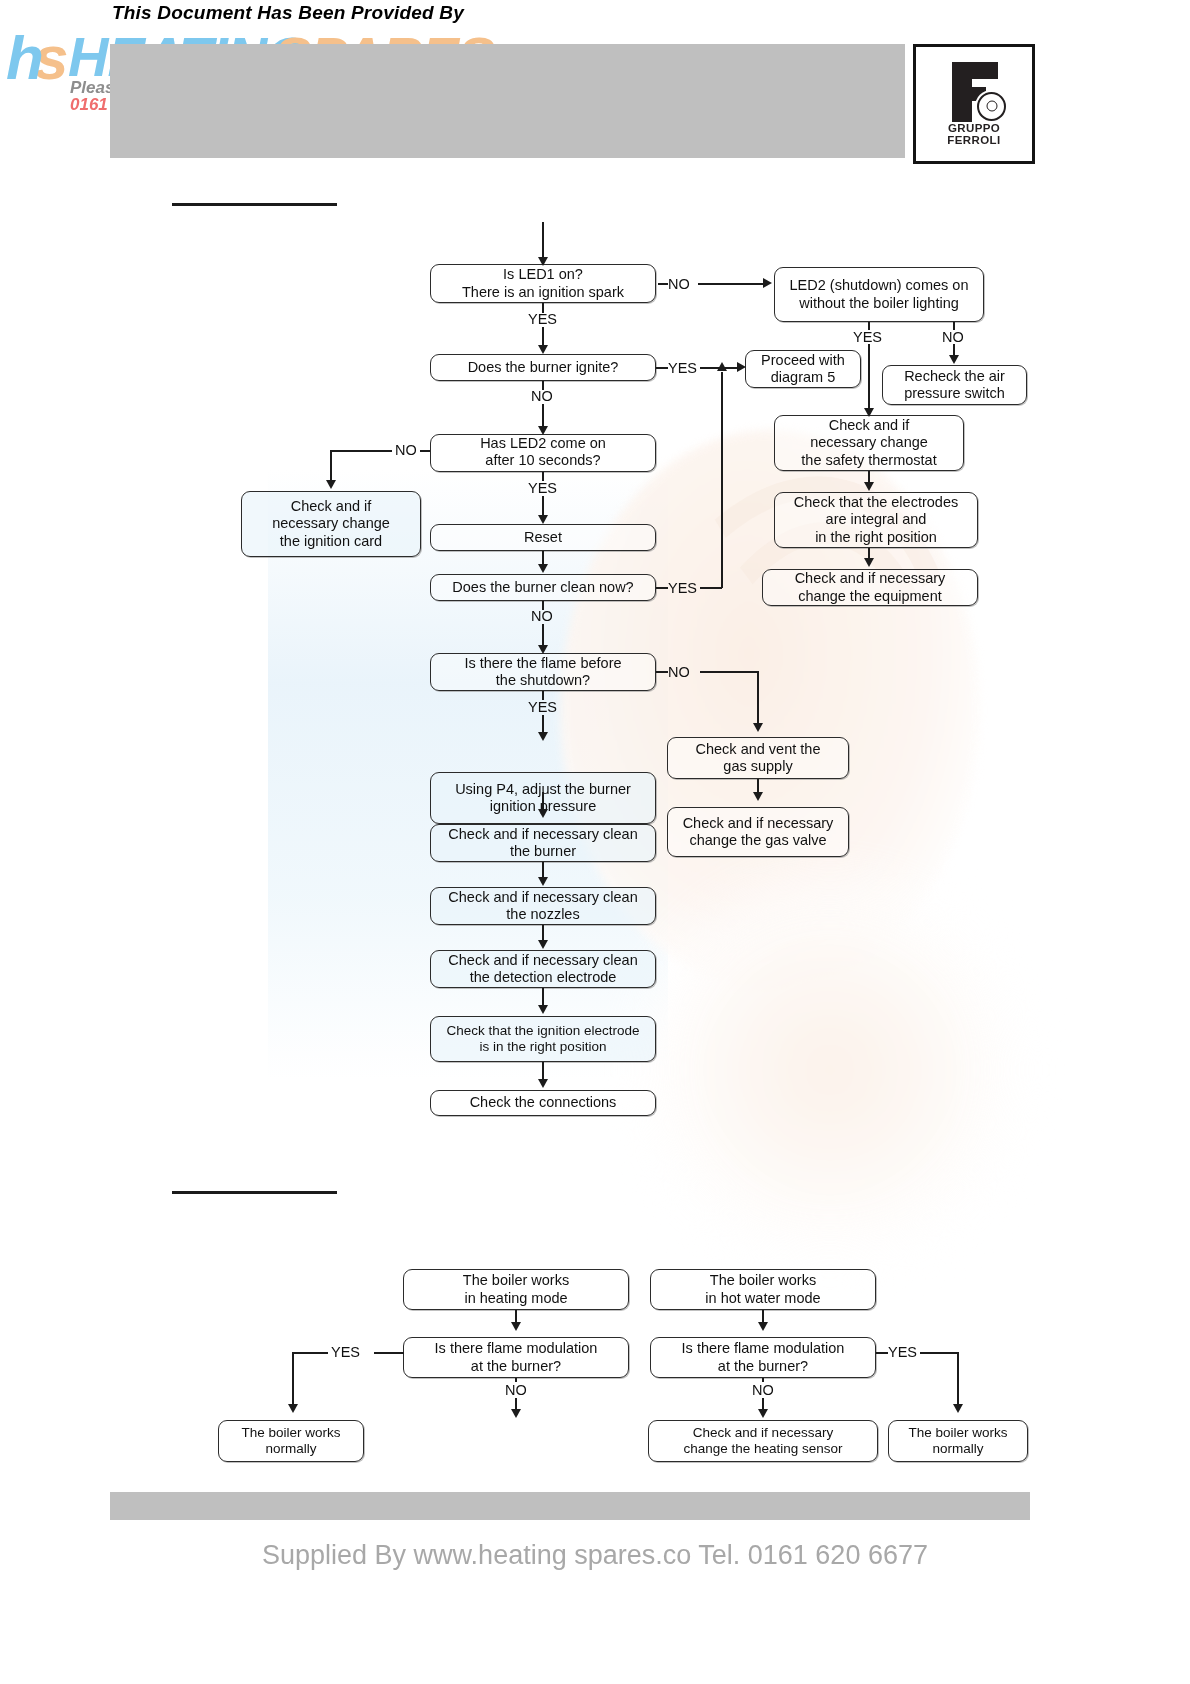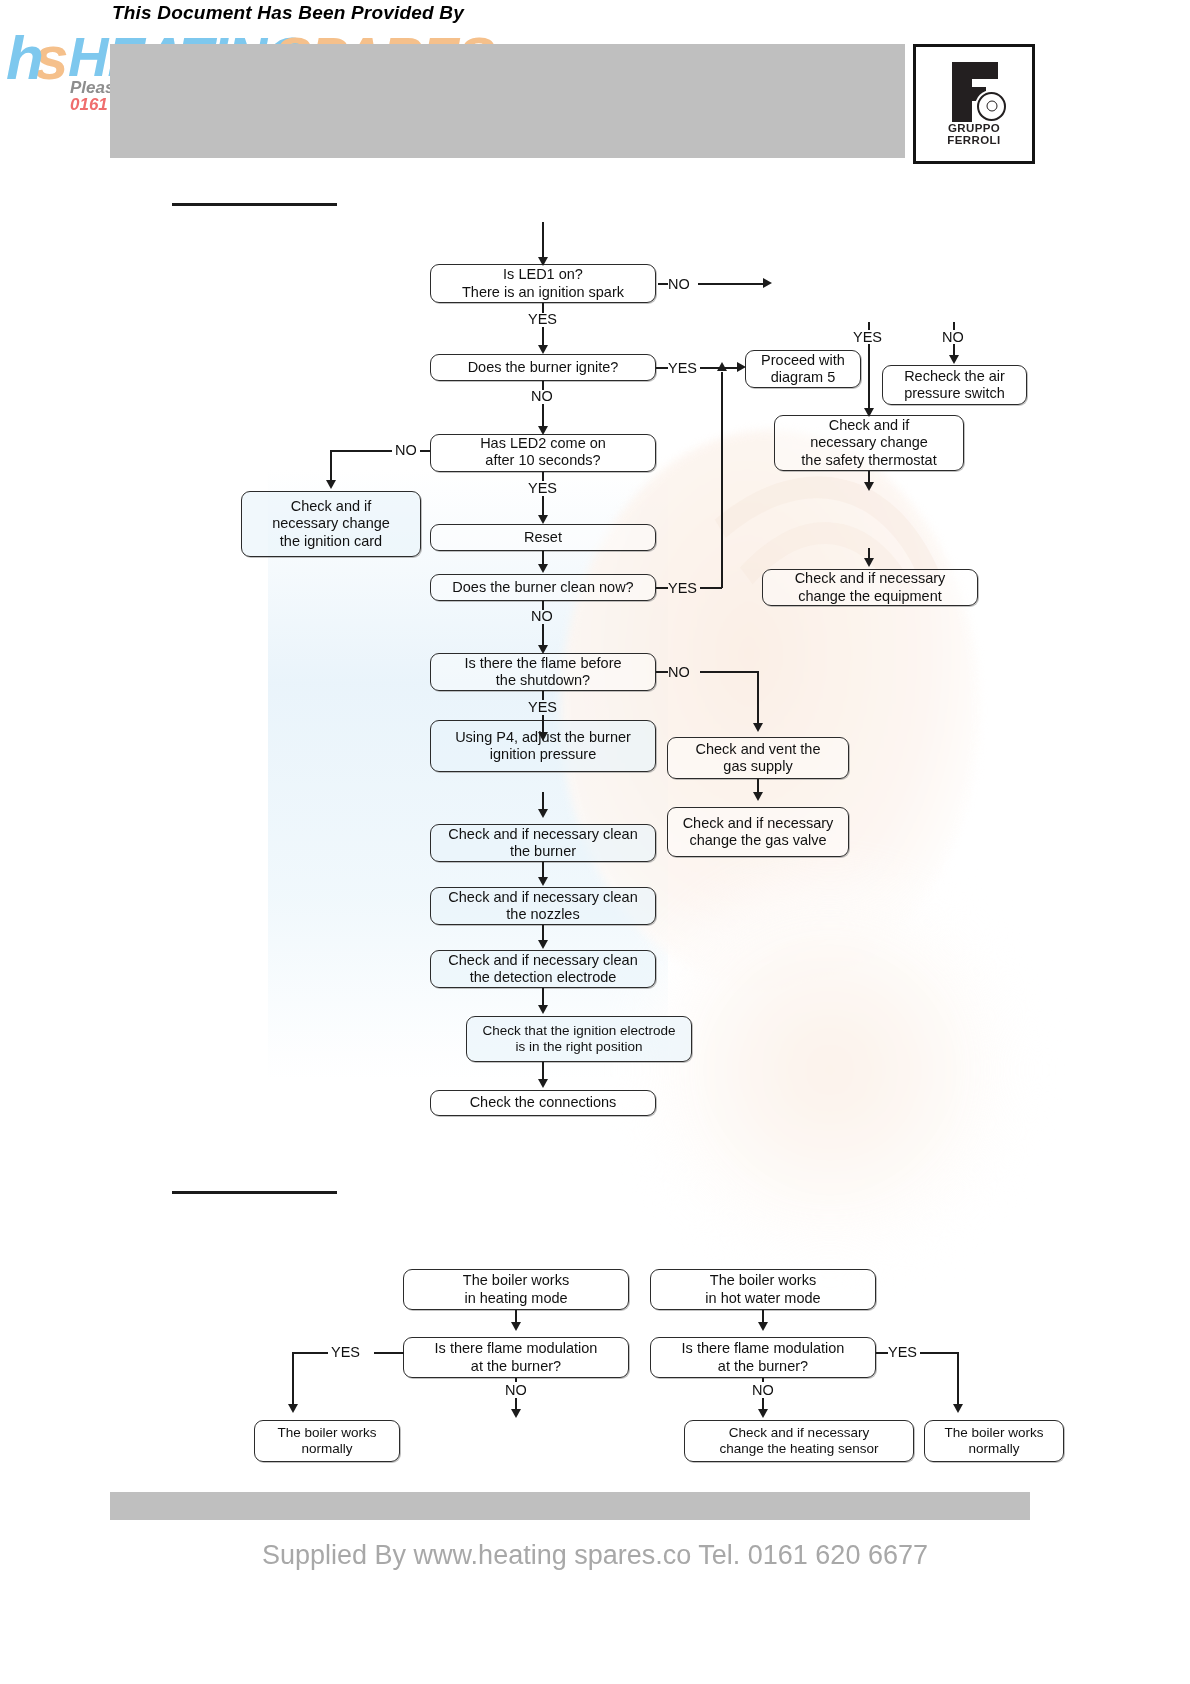--- a/index.html
+++ b/index.html
@@ -56,21 +56,21 @@
     background:rgba(255,255,255,.40);
     display:flex;align-items:center;justify-content:center;
     text-align:center;
     font-size:14.5px;
     line-height:1.18;
     color:#111;
     padding:2px 5px;
     box-shadow:1px 1px 0 rgba(140,140,140,.55);
   }
   .node.tint{background:rgba(233,243,250,.62);}
-  .node.small{font-size:13.5px;margin-left:36px;}
+  .node.small{font-size:13.5px;}
 
   .lbl{position:absolute;font-size:14.5px;color:#111;background:transparent;line-height:1;z-index:8;}
 
   .vline{position:absolute;background:#1b1b1b;width:1.8px;z-index:7;}
   .hline{position:absolute;background:#1b1b1b;height:1.8px;z-index:7;}
   .arrow-d{position:absolute;width:0;height:0;border-left:5px solid transparent;border-right:5px solid transparent;border-top:9px solid #1b1b1b;z-index:7;}
   .arrow-r{position:absolute;width:0;height:0;border-top:5px solid transparent;border-bottom:5px solid transparent;border-left:9px solid #1b1b1b;z-index:7;}
   .arrow-u{position:absolute;width:0;height:0;border-left:5px solid transparent;border-right:5px solid transparent;border-bottom:9px solid #1b1b1b;z-index:7;}
 
   
@@ -121,20 +121,24 @@
 
   <div class="node" style="left:430px;top:264px;width:226px;height:39px;">
     <span style="white-space:pre-line;">Is LED1 on?
 There is an ignition spark</span>
   </div>
   <div class="lbl" style="left:668px;top:277px;">NO</div>
   <div class="hline" style="left:658px;top:283px;width:10px;"></div>
   <div class="hline" style="left:698px;top:283px;width:68px;"></div>
   <div class="arrow-r" style="left:763px;top:278px;"></div>
 
+  <div class="node" style="left:774px;top:267px;width:210px;height:55px;">
+    <span style="white-space:pre-line;">LED2 (shutdown) comes on
+without the boiler lighting</span>
+  </div>
 
   <div class="lbl" style="left:853px;top:330px;">YES</div>
   <div class="lbl" style="left:942px;top:330px;">NO</div>
 
   <div class="vline" style="left:868px;top:322px;height:8px;"></div>
   <div class="vline" style="left:868px;top:344px;height:69px;"></div>
   <div class="arrow-d" style="left:864px;top:408px;"></div>
 
   <div class="vline" style="left:953px;top:322px;height:8px;"></div>
   <div class="vline" style="left:953px;top:344px;height:16px;"></div>
@@ -163,20 +167,25 @@
   </div>
 
   <div class="node" style="left:774px;top:415px;width:190px;height:56px;">
     <span style="white-space:pre-line;">Check and if
 necessary change
 the safety thermostat</span>
   </div>
   <div class="vline" style="left:868px;top:471px;height:14px;"></div>
   <div class="arrow-d" style="left:864px;top:482px;"></div>
 
+  <div class="node" style="left:774px;top:492px;width:204px;height:56px;">
+    <span style="white-space:pre-line;">Check that the electrodes
+are integral and
+in the right position</span>
+  </div>
   <div class="vline" style="left:868px;top:548px;height:12px;"></div>
   <div class="arrow-d" style="left:864px;top:558px;"></div>
 
   <div class="node" style="left:762px;top:569px;width:216px;height:37px;">
     <span style="white-space:pre-line;">Check and if necessary
 change the equipment</span>
   </div>
 
   <div class="vline" style="left:542px;top:381px;height:9px;"></div>
   <div class="lbl" style="left:531px;top:389px;">NO</div>
@@ -244,21 +253,21 @@
 gas supply</span>
   </div>
   <div class="vline" style="left:757px;top:779px;height:18px;"></div>
   <div class="arrow-d" style="left:753px;top:792px;"></div>
 
   <div class="node" style="left:667px;top:807px;width:182px;height:50px;">
     <span style="white-space:pre-line;">Check and if necessary
 change the gas valve</span>
   </div>
 
-  <div class="node tint" style="left:430px;top:720px;width:226px;height:52px;">
+  <div class="node tint" style="left:430px;top:772px;width:226px;height:52px;">
     <span style="white-space:pre-line;">Using P4, adjust the burner
 ignition pressure</span>
   </div>
   <div class="vline" style="left:542px;top:792px;height:22px;"></div>
   <div class="arrow-d" style="left:538px;top:809px;"></div>
 
   <div class="node tint" style="left:430px;top:824px;width:226px;height:38px;">
     <span style="white-space:pre-line;">Check and if necessary clean
 the burner</span>
   </div>

